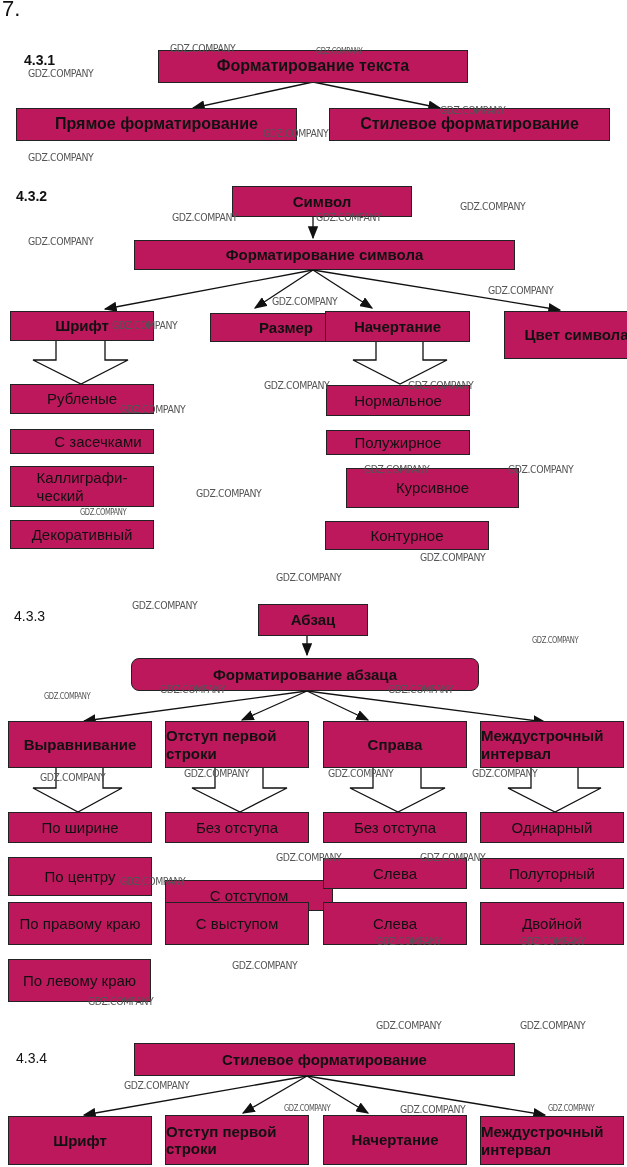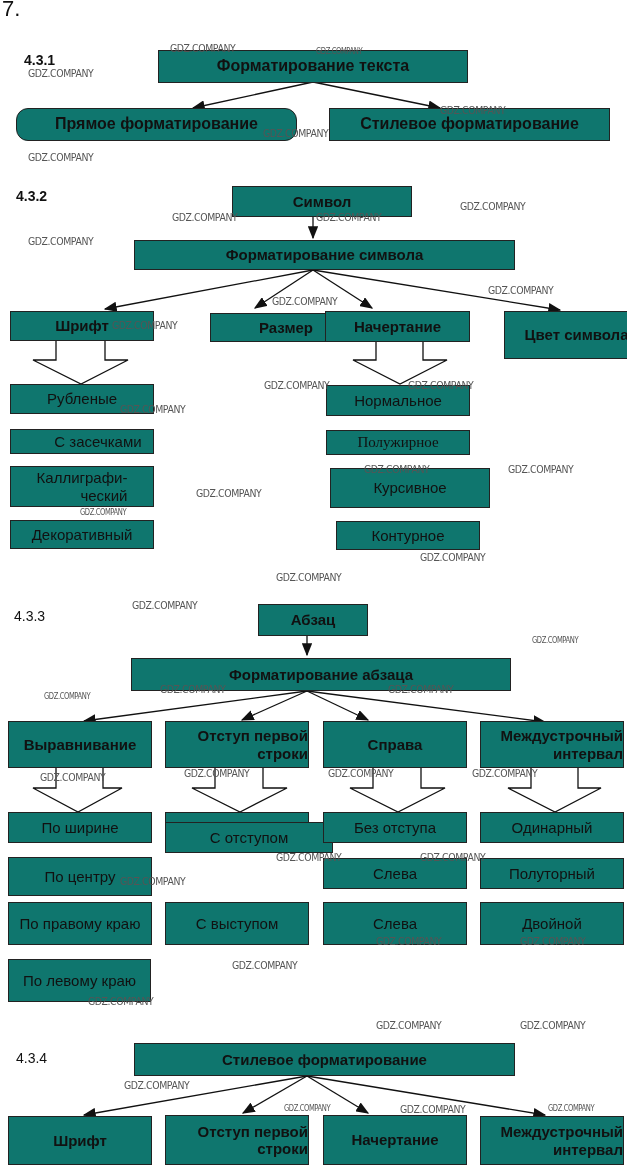--- a/index.html
+++ b/index.html
@@ -1,19 +1,19 @@
 <!DOCTYPE html>
 <html><head>
 <meta charset="utf-8">
 <style>
   html, body { margin: 0; padding: 0; background: #ffffff; }
   body { width: 627px; height: 1167px; position: relative; overflow: hidden;
          font-family: "Liberation Sans", sans-serif; color: #111; }
-  .box { position: absolute; border: 1.5px solid #222; background: #0f766e; box-sizing: border-box;
-         display: flex; align-items: center; justify-content: center; text-align: right;
+  .box { position: absolute; border: 1.5px solid #222; background: #be185d; box-sizing: border-box;
+         display: flex; align-items: center; justify-content: center; text-align: left;
          font-size: 15px; line-height: 1.15; }
   .bold { font-weight: bold; }
   .num { position: absolute; font-weight: bold; font-size: 14px; }
   .wm { position: absolute; font-family: "DejaVu Sans", sans-serif; font-size: 11px; color: #555;
         letter-spacing: -0.5px; transform: scaleX(0.85); transform-origin: left; white-space: nowrap; }
   .wm.sm { font-size: 8px; }
   svg.lines { position: absolute; left: 0; top: 0; width: 627px; height: 1167px; }
   .title { position: absolute; left: 2px; top: -4px; font-size: 22px; }
 </style>
 </head>
@@ -53,57 +53,57 @@
 
     <line x1="307" y1="1076" x2="84" y2="1115" marker-end="url(#ah)"></line>
     <line x1="307" y1="1076" x2="243" y2="1113" marker-end="url(#ah)"></line>
     <line x1="307" y1="1076" x2="368" y2="1113" marker-end="url(#ah)"></line>
     <line x1="307" y1="1076" x2="545" y2="1115" marker-end="url(#ah)"></line>
   </g>
 </svg>
 
 <div class="num" style="left:24px;top:52px;">4.3.1</div>
 <div class="box bold" style="left:158px;top:50px;width:310px;height:33px;font-size:16px;">Форматирование текста</div>
-<div class="box bold" style="left:16px;top:108px;width:281px;height:33px;font-size:16px;border-radius:12px;">Прямое форматирование</div>
+<div class="box bold" style="left:16px;top:108px;width:281px;height:33px;font-size:16px;">Прямое форматирование</div>
 <div class="box bold" style="left:329px;top:108px;width:281px;height:33px;font-size:16px;">Стилевое форматирование</div>
 
 <div class="num" style="left:16px;top:188px;">4.3.2</div>
 <div class="box bold" style="left:232px;top:186px;width:180px;height:31px;">Символ</div>
 <div class="box bold" style="left:134px;top:240px;width:381px;height:30px;">Форматирование символа</div>
 <div class="box bold" style="left:10px;top:311px;width:144px;height:30px;">Шрифт</div>
 <div class="box bold" style="left:168px;top:313px;width:152px;height:29px;margin-left:42px;">Размер</div>
 <div class="box bold" style="left:325px;top:311px;width:145px;height:31px;">Начертание</div>
 <div class="box bold" style="left:504px;top:311px;width:145px;height:48px;">Цвет символа</div>
 
 <div class="box" style="left:10px;top:384px;width:144px;height:30px;">Рубленые</div>
 <div class="box" style="left:10px;top:429px;width:144px;height:25px;padding-left:32px;">С засечками</div>
 <div class="box" style="left:10px;top:466px;width:144px;height:41px;white-space:pre-line;">Каллиграфи-
 ческий</div>
 <div class="box" style="left:10px;top:520px;width:144px;height:29px;">Декоративный</div>
 
 <div class="box" style="left:326px;top:385px;width:144px;height:31px;">Нормальное</div>
-<div class="box" style="left:326px;top:430px;width:144px;height:25px;font-family:Liberation Serif, serif;">Полужирное</div>
-<div class="box" style="left:330px;top:468px;width:160px;height:40px;">Курсивное</div>
-<div class="box" style="left:336px;top:521px;width:144px;height:29px;">Контурное</div>
+<div class="box" style="left:326px;top:430px;width:144px;height:25px;">Полужирное</div>
+<div class="box" style="left:346px;top:468px;width:173px;height:40px;">Курсивное</div>
+<div class="box" style="left:325px;top:521px;width:164px;height:29px;">Контурное</div>
 
 <div class="num" style="left:14px;top:608px;font-weight:normal;">4.3.3</div>
 <div class="box bold" style="left:258px;top:604px;width:110px;height:32px;">Абзац</div>
-<div class="box bold" style="left:131px;top:658px;width:380px;height:33px;">Форматирование абзаца</div>
+<div class="box bold" style="left:131px;top:658px;width:348px;height:33px;border-radius:8px;">Форматирование абзаца</div>
 <div class="box bold" style="left:8px;top:721px;width:144px;height:47px;">Выравнивание</div>
 <div class="box bold" style="left:165px;top:721px;width:144px;height:47px;">Отступ первой строки</div>
 <div class="box bold" style="left:323px;top:721px;width:144px;height:47px;">Справа</div>
 <div class="box bold" style="left:480px;top:721px;width:144px;height:47px;">Междустрочный интервал</div>
 
 <div class="box" style="left:8px;top:812px;width:144px;height:31px;">По ширине</div>
 <div class="box" style="left:8px;top:857px;width:144px;height:39px;">По центру</div>
 <div class="box" style="left:8px;top:902px;width:144px;height:43px;">По правому краю</div>
 <div class="box" style="left:8px;top:959px;width:143px;height:43px;">По левому краю</div>
 
 <div class="box" style="left:165px;top:812px;width:144px;height:31px;">Без отступа</div>
-<div class="box" style="left:165px;top:822px;width:168px;height:31px;">С отступом</div>
+<div class="box" style="left:165px;top:880px;width:168px;height:31px;">С отступом</div>
 <div class="box" style="left:165px;top:902px;width:144px;height:43px;">С выступом</div>
 
 <div class="box" style="left:323px;top:812px;width:144px;height:31px;">Без отступа</div>
 <div class="box" style="left:323px;top:858px;width:144px;height:31px;">Слева</div>
 <div class="box" style="left:323px;top:902px;width:144px;height:43px;">Слева</div>
 
 <div class="box" style="left:480px;top:812px;width:144px;height:31px;">Одинарный</div>
 <div class="box" style="left:480px;top:858px;width:144px;height:31px;">Полуторный</div>
 <div class="box" style="left:480px;top:902px;width:144px;height:43px;">Двойной</div>
 

